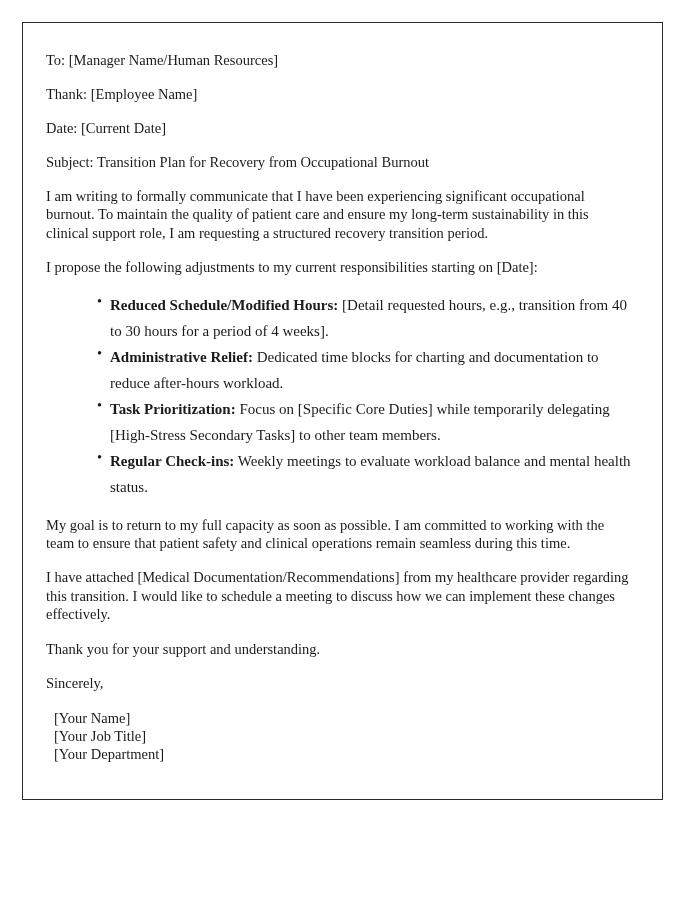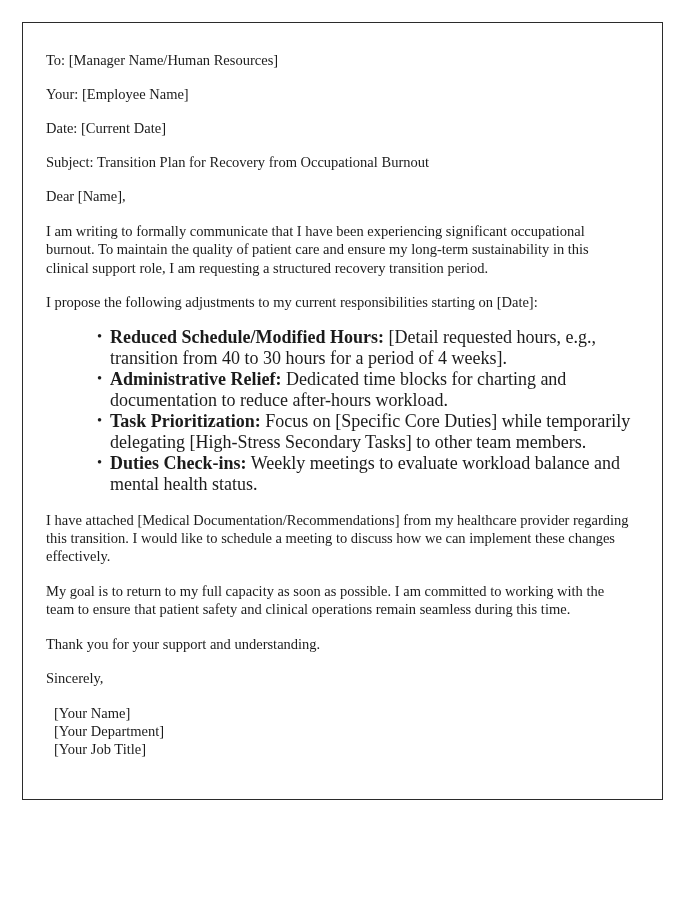--- a/index.html
+++ b/index.html
@@ -49,22 +49,22 @@
   }
   .para-intro {
     margin-bottom: 15px;
   }
   ul.adjustments {
     margin: 0 0 16px 0;
     padding: 0 0 0 51px;
     list-style: none;
   }
   ul.adjustments li {
-    font-size: 18px;
-    line-height: 21px;
+    font-size: 15px;
+    line-height: 26px;
     position: relative;
     padding-left: 13px;
     margin-bottom: 0;
   }
   ul.adjustments li::before {
     content: "\2022";
     position: absolute;
     left: 0;
     top: 0;
     font-size: 14.5px;
@@ -82,53 +82,52 @@
     white-space: nowrap;
   }
 </style>
 </head>
 <body>
 
 <div class="page-frame">
   <div class="doc-body">
 
     <p class="header-line">To: [Manager Name/Human Resources]</p>
-    <p class="header-line">Your: [Employee Name]</p>
+    <p class="header-line">Thank: [Employee Name]</p>
     <p class="header-line">Date: [Current Date]</p>
     <p class="header-line">Subject: Transition Plan for Recovery from Occupational Burnout</p>
 
-    <p class="salutation">Dear [Name],</p>
 
     <p class="para">I am writing to formally communicate that I have been experiencing significant occupational burnout. To maintain the quality of patient care and ensure my long-term sustainability in this clinical support role, I am requesting a structured recovery transition period.</p>
 
     <p class="para para-intro">I propose the following adjustments to my current responsibilities starting on [Date]:</p>
 
     <ul class="adjustments">
       <li>
         <span class="lead-in">Reduced Schedule/Modified Hours:</span><span> [Detail requested hours, e.g., transition from 40 to 30 hours for a period of 4 weeks].</span>
       </li>
       <li>
         <span class="lead-in">Administrative Relief:</span><span> Dedicated time blocks for charting and documentation to reduce after-hours workload.</span>
       </li>
       <li>
         <span class="lead-in">Task Prioritization:</span><span> Focus on [Specific Core Duties] while temporarily delegating [High-Stress Secondary Tasks] to other team members.</span>
       </li>
       <li>
-        <span class="lead-in">Duties Check-ins:</span><span> Weekly meetings to evaluate workload balance and mental health status.</span>
+        <span class="lead-in">Regular Check-ins:</span><span> Weekly meetings to evaluate workload balance and mental health status.</span>
       </li>
     </ul>
 
+    <p class="para">My goal is to return to my full capacity as soon as possible. I am committed to working with the team to ensure that patient safety and clinical operations remain seamless during this time.</p>
+
     <p class="para">I have attached [Medical Documentation/Recommendations] from my healthcare provider regarding this transition. I would like to schedule a meeting to discuss how we can implement these changes effectively.</p>
-
-    <p class="para">My goal is to return to my full capacity as soon as possible. I am committed to working with the team to ensure that patient safety and clinical operations remain seamless during this time.</p>
 
     <p class="para">Thank you for your support and understanding.</p>
 
     <p class="salutation">Sincerely,</p>
 
     <div class="signature-block">
       <div>[Your Name]</div>
+      <div>[Your Job Title]</div>
       <div>[Your Department]</div>
-      <div>[Your Job Title]</div>
     </div>
 
   </div>
 </div>
 
 </body></html>

